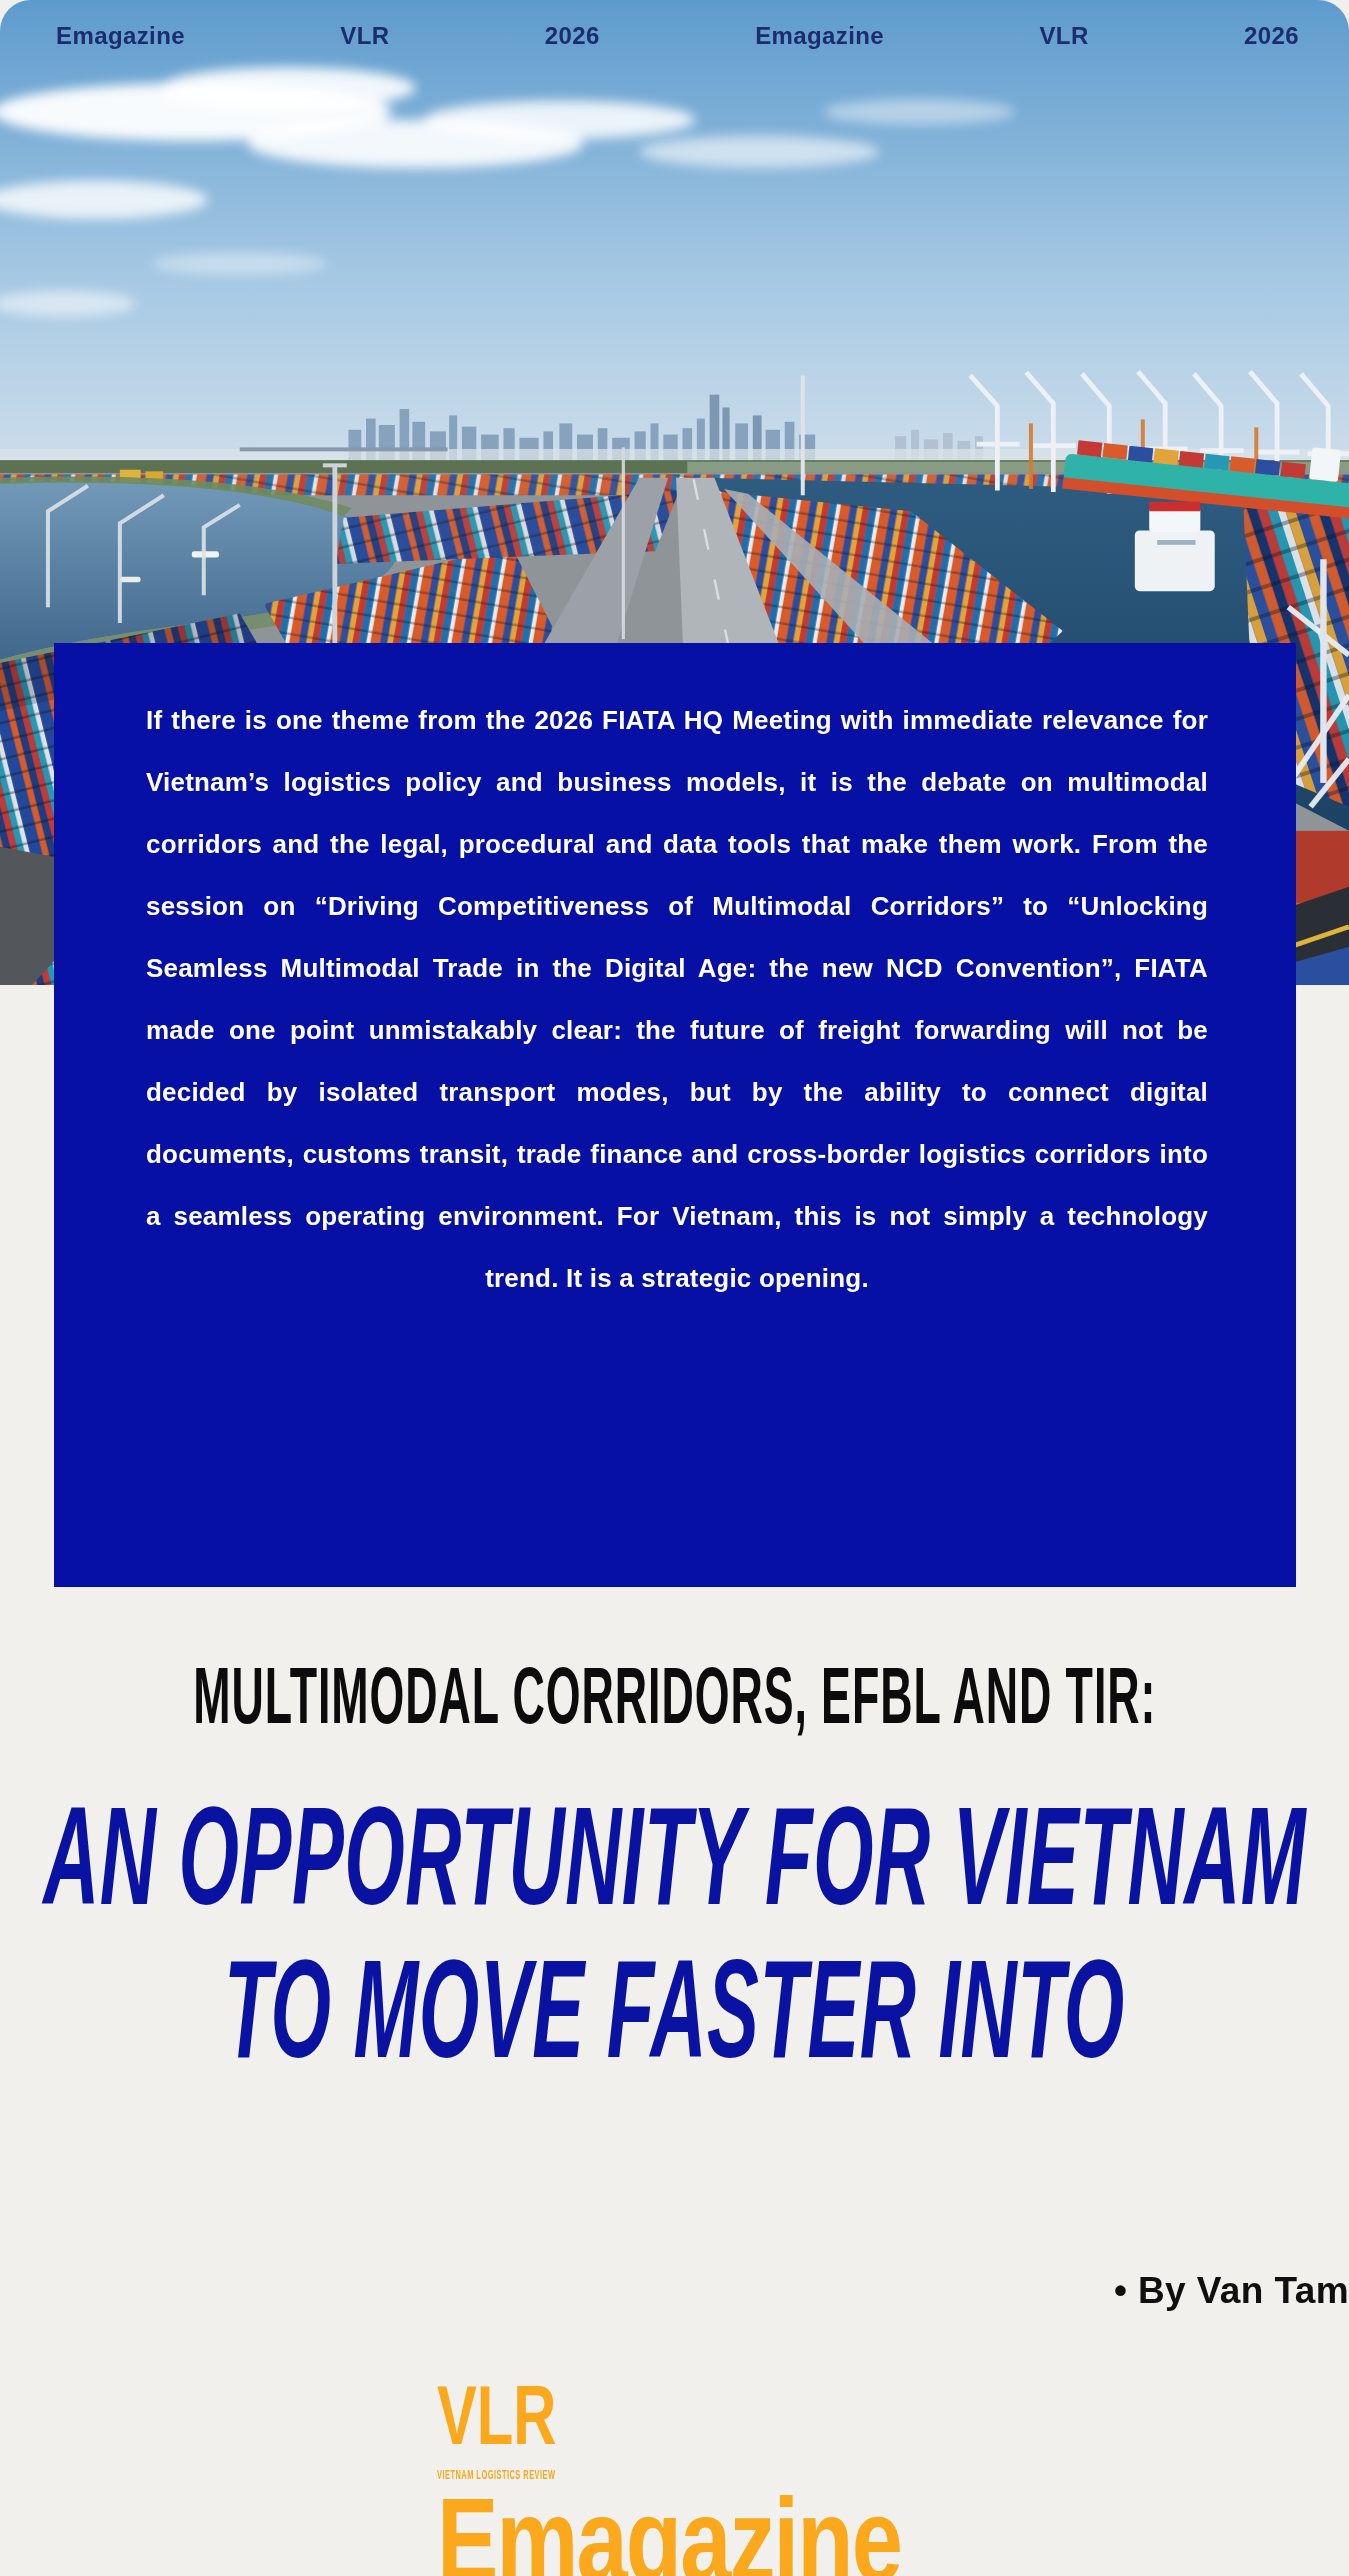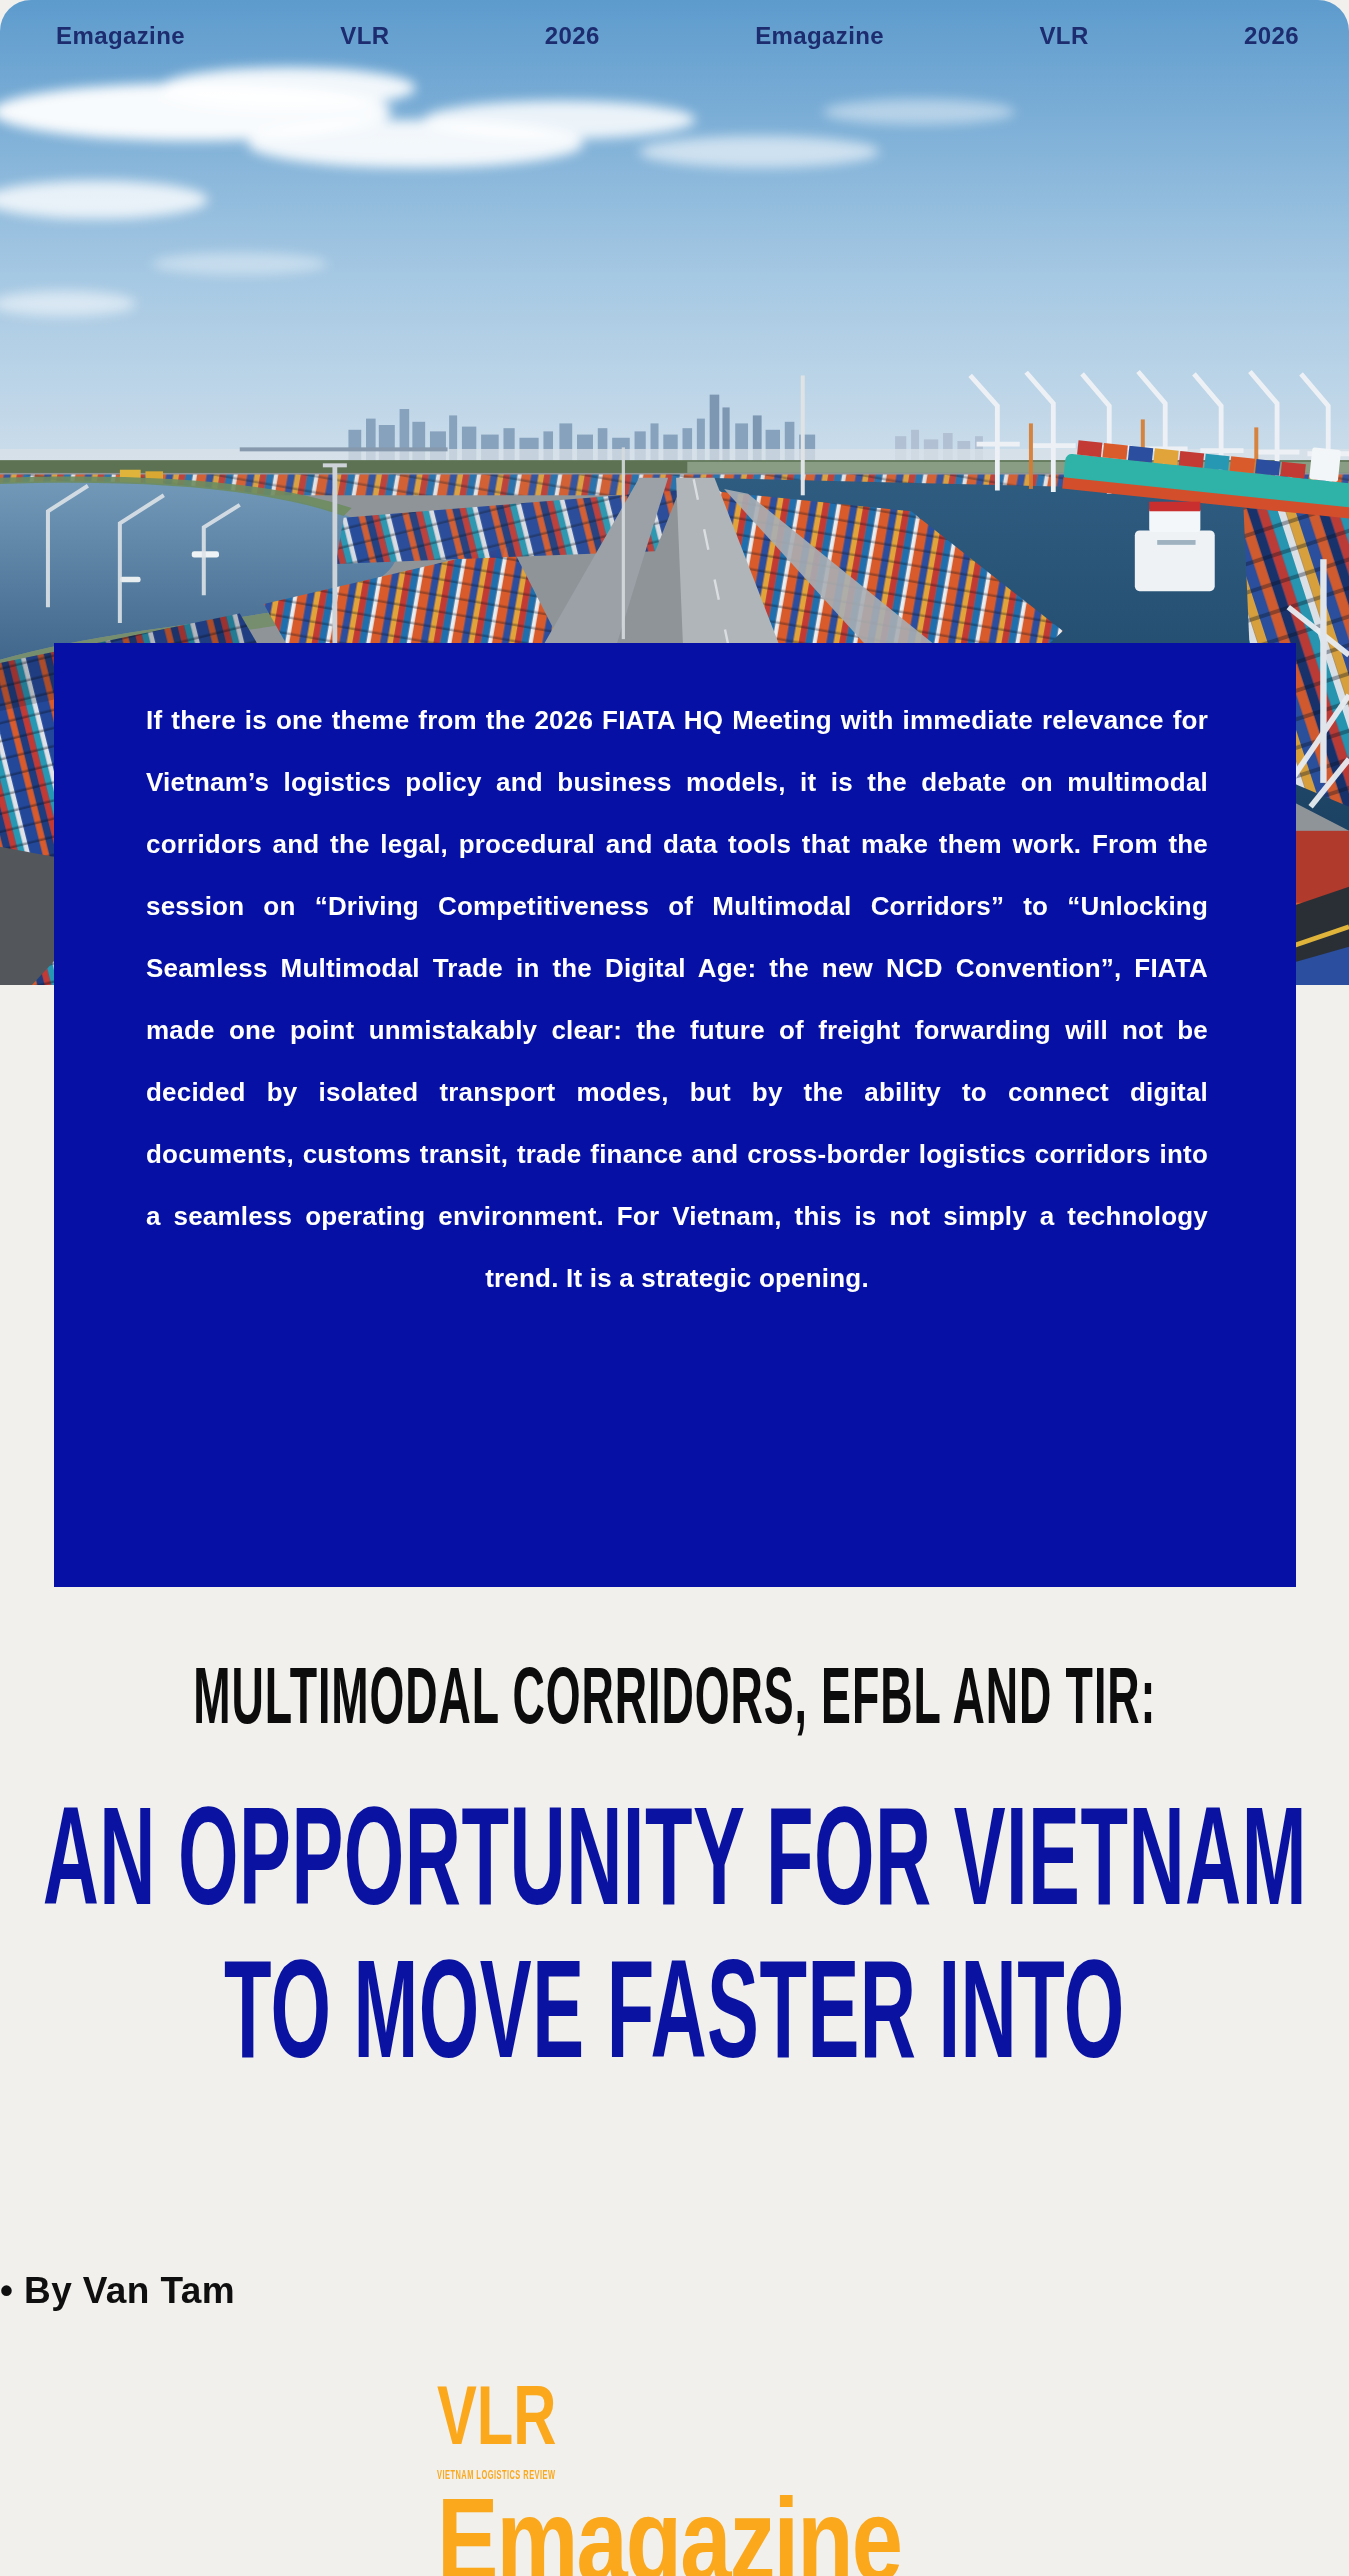--- a/index.html
+++ b/index.html
@@ -22,26 +22,26 @@
   .intro-panel p{margin:0;color:#ffffff;font-size:26px;line-height:62px;font-weight:700;
                  letter-spacing:0.2px;text-align:justify;text-align-last:center;}
 
   
   .cond{display:inline-block;white-space:nowrap;font-weight:700;line-height:1;}
 
   .kicker-row{position:absolute;top:1656px;left:0;width:1349px;z-index:4;
               display:flex;justify-content:center;}
   .kicker-row .cond{font-size:80px;color:#0c0c0c;letter-spacing:1.6px;transform:scaleX(.56);}
 
-  .headline{position:absolute;top:1779px;left:0;width:1349px;z-index:4;margin:0;}
+  .headline{position:absolute;top:1779px;left:0;width:1349px;z-index:4;margin:0;font-style:italic;}
   .hl-line{height:153px;display:flex;justify-content:center;align-items:center;}
   .hl-line .cond{font-size:139px;color:#0a12a2;letter-spacing:0.8px;transform:scaleX(.56);}
 
   .byline{position:absolute;top:2270px;left:0;width:1349px;z-index:4;
-          text-align:left;font-size:37px;font-weight:700;color:#0f0f0f;letter-spacing:0.4px;}
+          text-align:right;font-size:37px;font-weight:700;color:#0f0f0f;letter-spacing:0.4px;}
 
   
   .logo{position:absolute;left:437px;top:2382px;z-index:4;}
   .logo .vlr{font-size:83px;line-height:.82;color:#fba81c;transform:scaleX(.72);
              transform-origin:left bottom;}
   .tagline-wrap{margin-top:17px;}
   .logo .tagline{font-size:12.4px;font-weight:700;color:#fba81c;transform:scaleX(.6);
                  transform-origin:left top;letter-spacing:0.8px;}
   .emag-wrap{margin-top:4.8px;}
   .logo .emag{font-size:118px;line-height:.9;color:#fba81c;letter-spacing:-2.4px;

